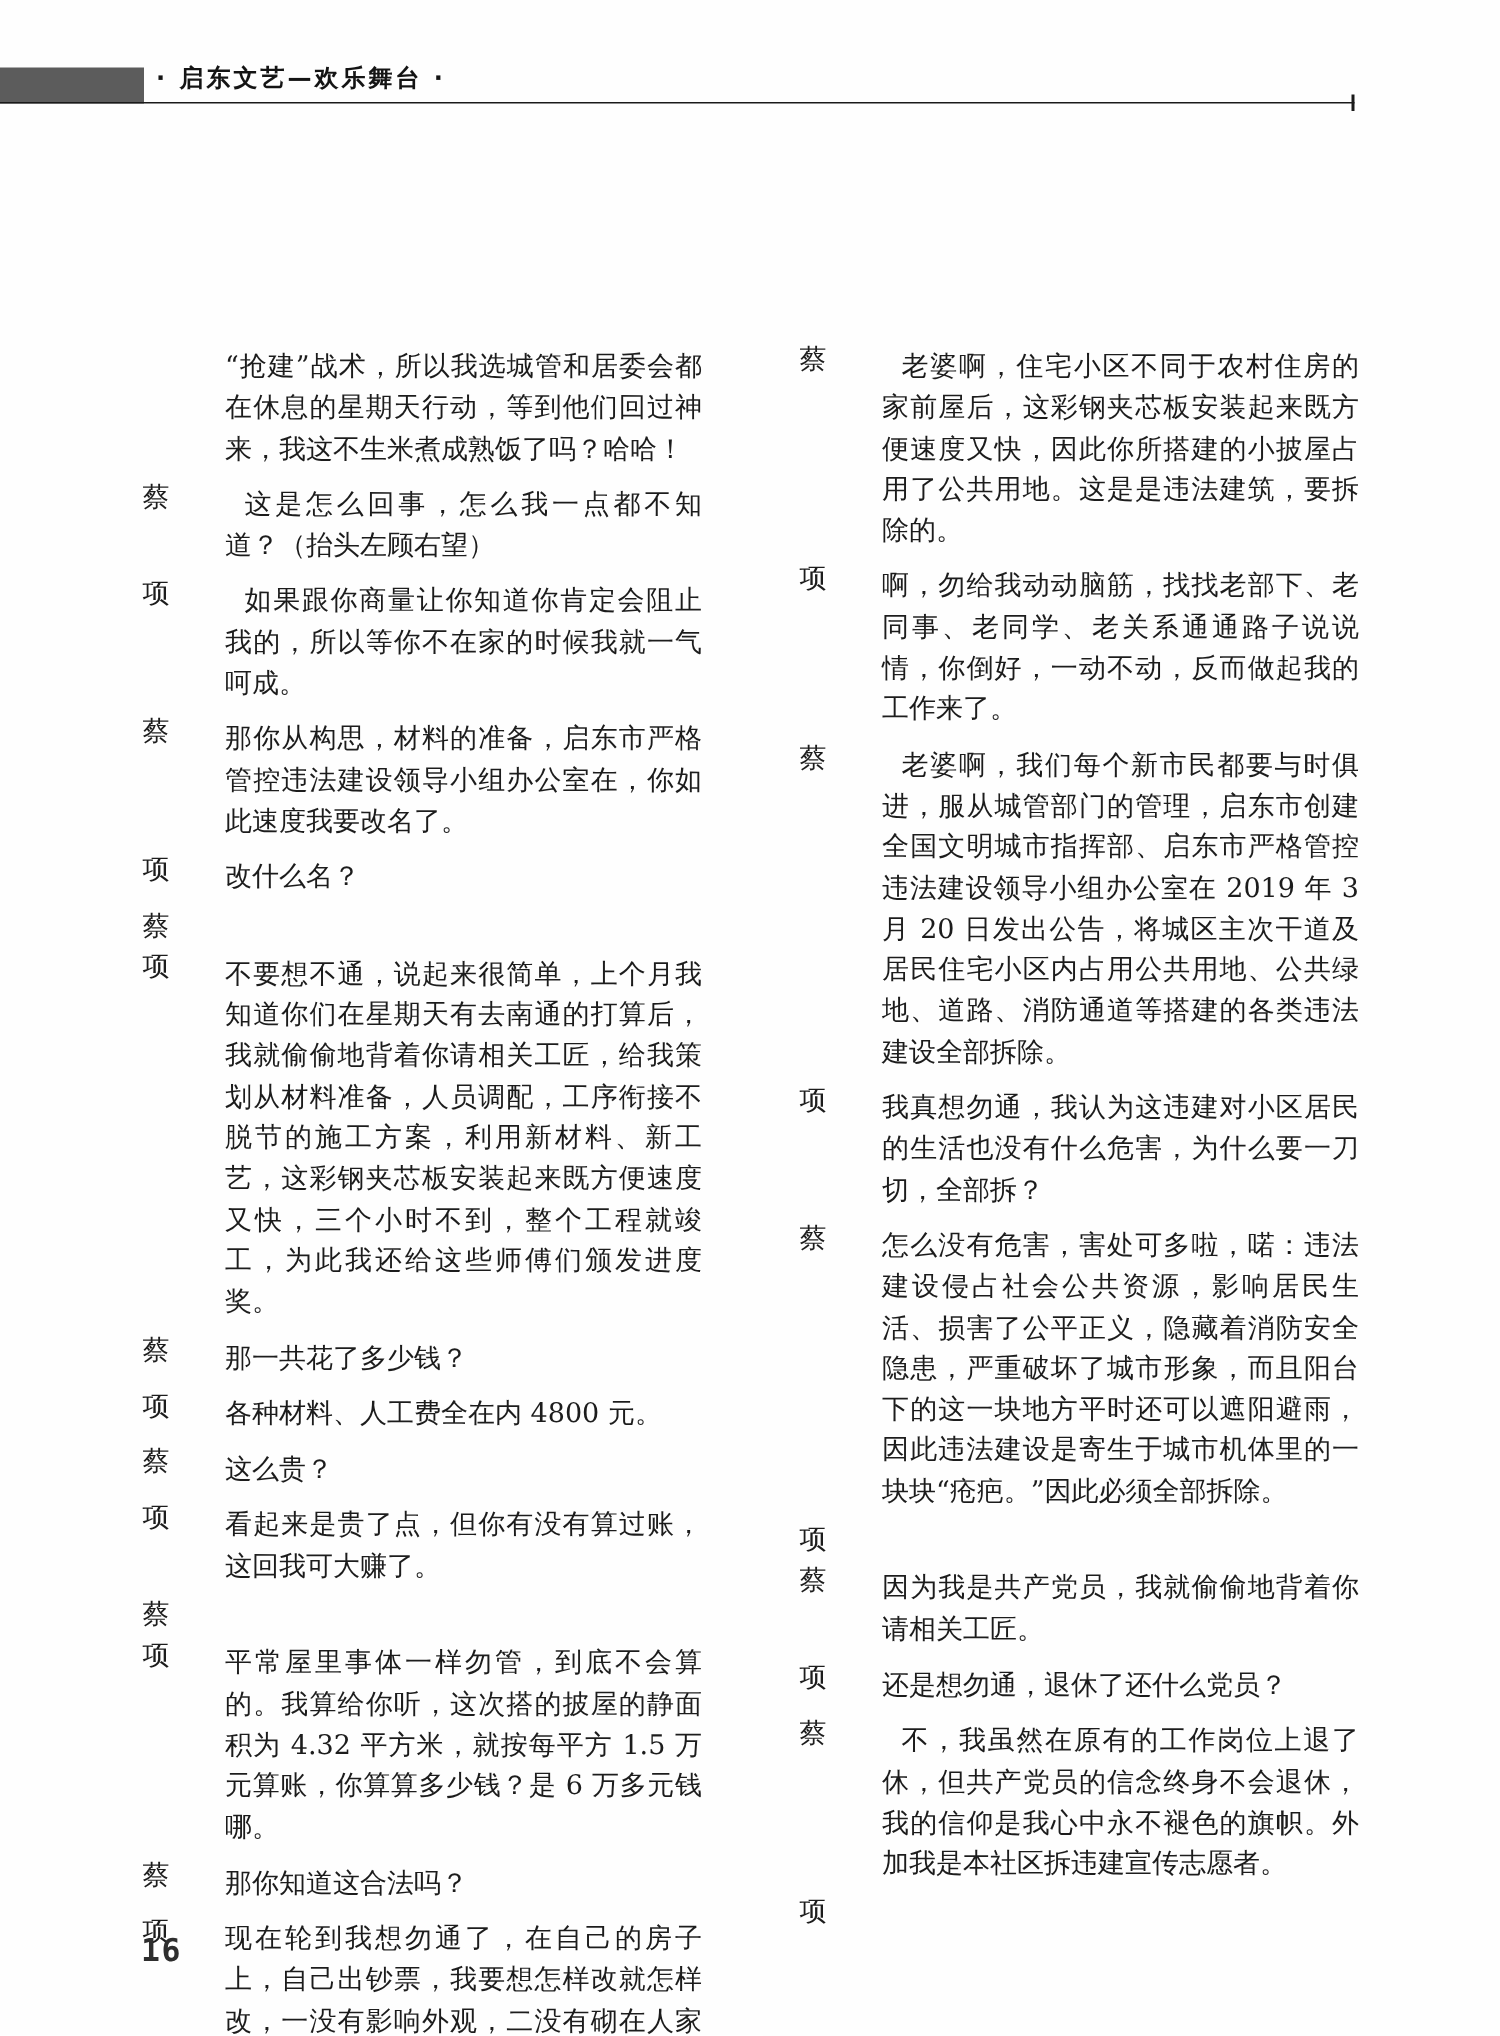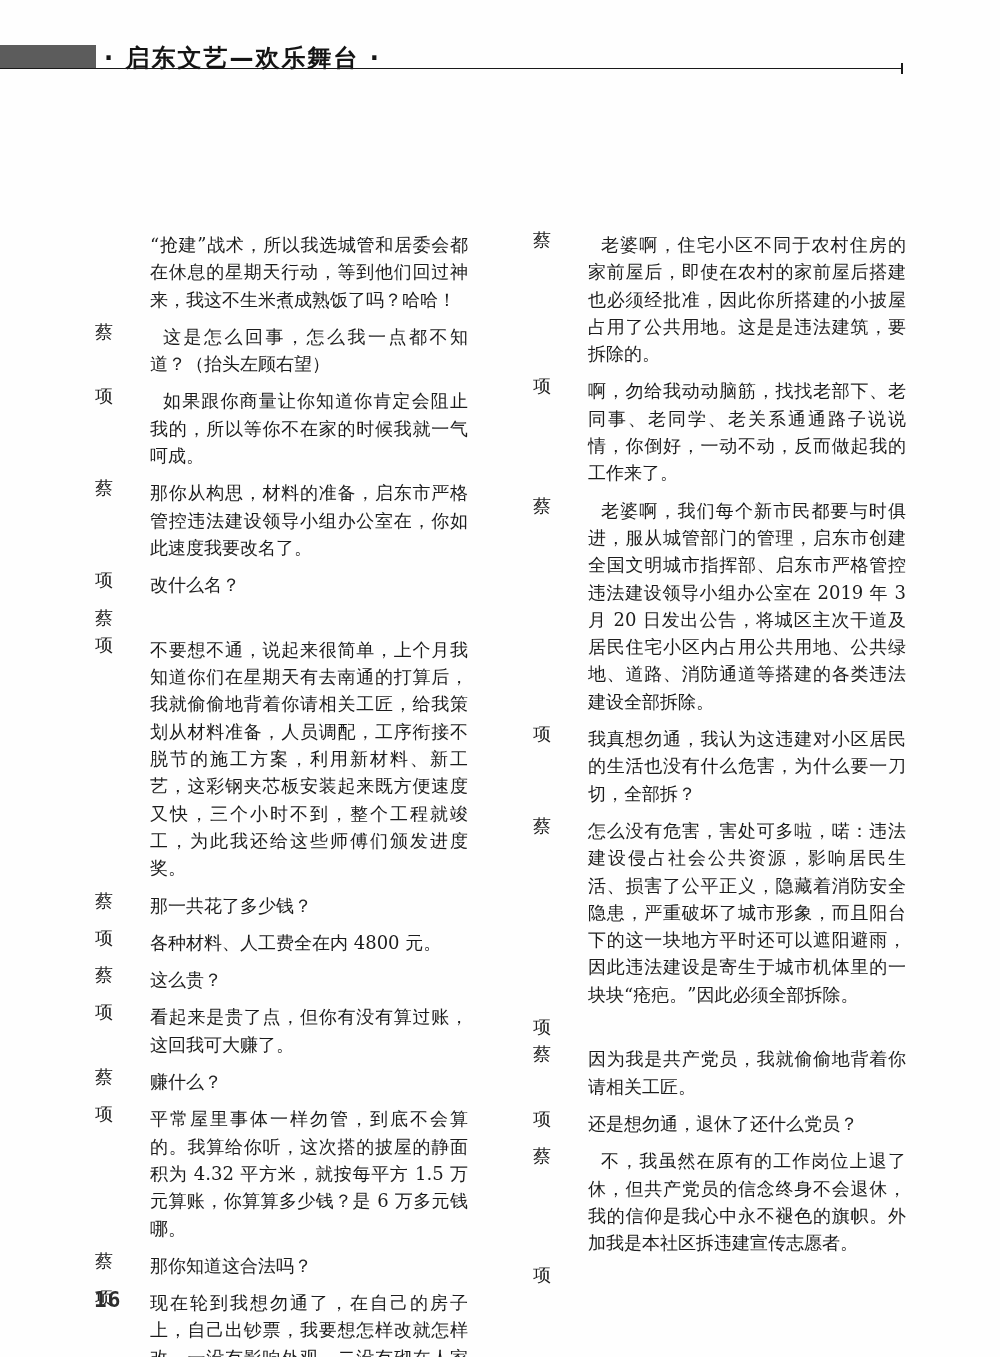--- a/index.html
+++ b/index.html
@@ -15,21 +15,21 @@
 
   
   .header-block {
     position: absolute; left: 0; top: 45px;
     width: 96px; height: 24px;
     background: #5c5c5c;
   }
   .header-title {
     position: absolute; left: 104px; top: 42px;
     font-family: "DejaVu Sans", "Liberation Sans", sans-serif;
-    font-weight: bold; font-size: 24px; letter-spacing: 2px;
+    font-weight: bold; font-size: 16px; letter-spacing: 2px;
     color: #141414; white-space: nowrap;
   }
   .header-rule {
     position: absolute; left: 0; top: 68px;
     width: 903px; height: 0;
     border-top: 1.6px solid #1a1a1a;
   }
   .header-rule-tick {
     position: absolute; left: 901px; top: 63px;
     width: 2px; height: 11px; background: #1a1a1a;
@@ -112,39 +112,38 @@
       <div class="entry">
         <span class="speaker">蔡</span>
         <p class="speech">这么贵？</p>
       </div>
       <div class="entry">
         <span class="speaker">项</span>
         <p class="speech">看起来是贵了点，但你有没有算过账，这回我可大赚了。</p>
       </div>
       <div class="entry">
         <span class="speaker">蔡</span>
-        <p class="speech">赚什么？</p>
       </div>
       <div class="entry">
         <span class="speaker">项</span>
         <p class="speech">平常屋里事体一样勿管，到底不会算的。我算给你听，这次搭的披屋的静面积为 4.32 平方米，就按每平方 1.5 万元算账，你算算多少钱？是 6 万多元钱哪。</p>
       </div>
       <div class="entry">
         <span class="speaker">蔡</span>
         <p class="speech">那你知道这合法吗？</p>
       </div>
       <div class="entry">
         <span class="speaker">项</span>
         <p class="speech">现在轮到我想勿通了，在自己的房子上，自己出钞票，我要想怎样改就怎样改，一没有影响外观，二没有砌在人家的地皮上。人家可以搭我为什么不可以搭，这有什么不合法？</p>
       </div>
     </div>
   <div class="column right" id="col-right">
       <div class="entry">
         <span class="speaker">蔡</span>
-        <p class="speech indent">老婆啊，住宅小区不同于农村住房的家前屋后，即使在农村的家前屋后搭建也必须经批准，因此你所搭建的小披屋占用了公共用地。这是是违法建筑，要拆除的。</p>
+        <p class="speech indent">老婆啊，住宅小区不同于农村住房的家前屋后，这彩钢夹芯板安装起来既方便速度又快，因此你所搭建的小披屋占用了公共用地。这是是违法建筑，要拆除的。</p>
       </div>
       <div class="entry">
         <span class="speaker">项</span>
         <p class="speech">啊，勿给我动动脑筋，找找老部下、老同事、老同学、老关系通通路子说说情，你倒好，一动不动，反而做起我的工作来了。</p>
       </div>
       <div class="entry">
         <span class="speaker">蔡</span>
         <p class="speech indent">老婆啊，我们每个新市民都要与时俱进，服从城管部门的管理，启东市创建全国文明城市指挥部、启东市严格管控违法建设领导小组办公室在 2019 年 3 月 20 日发出公告，将城区主次干道及居民住宅小区内占用公共用地、公共绿地、道路、消防通道等搭建的各类违法建设全部拆除。</p>
       </div>
       <div class="entry">

